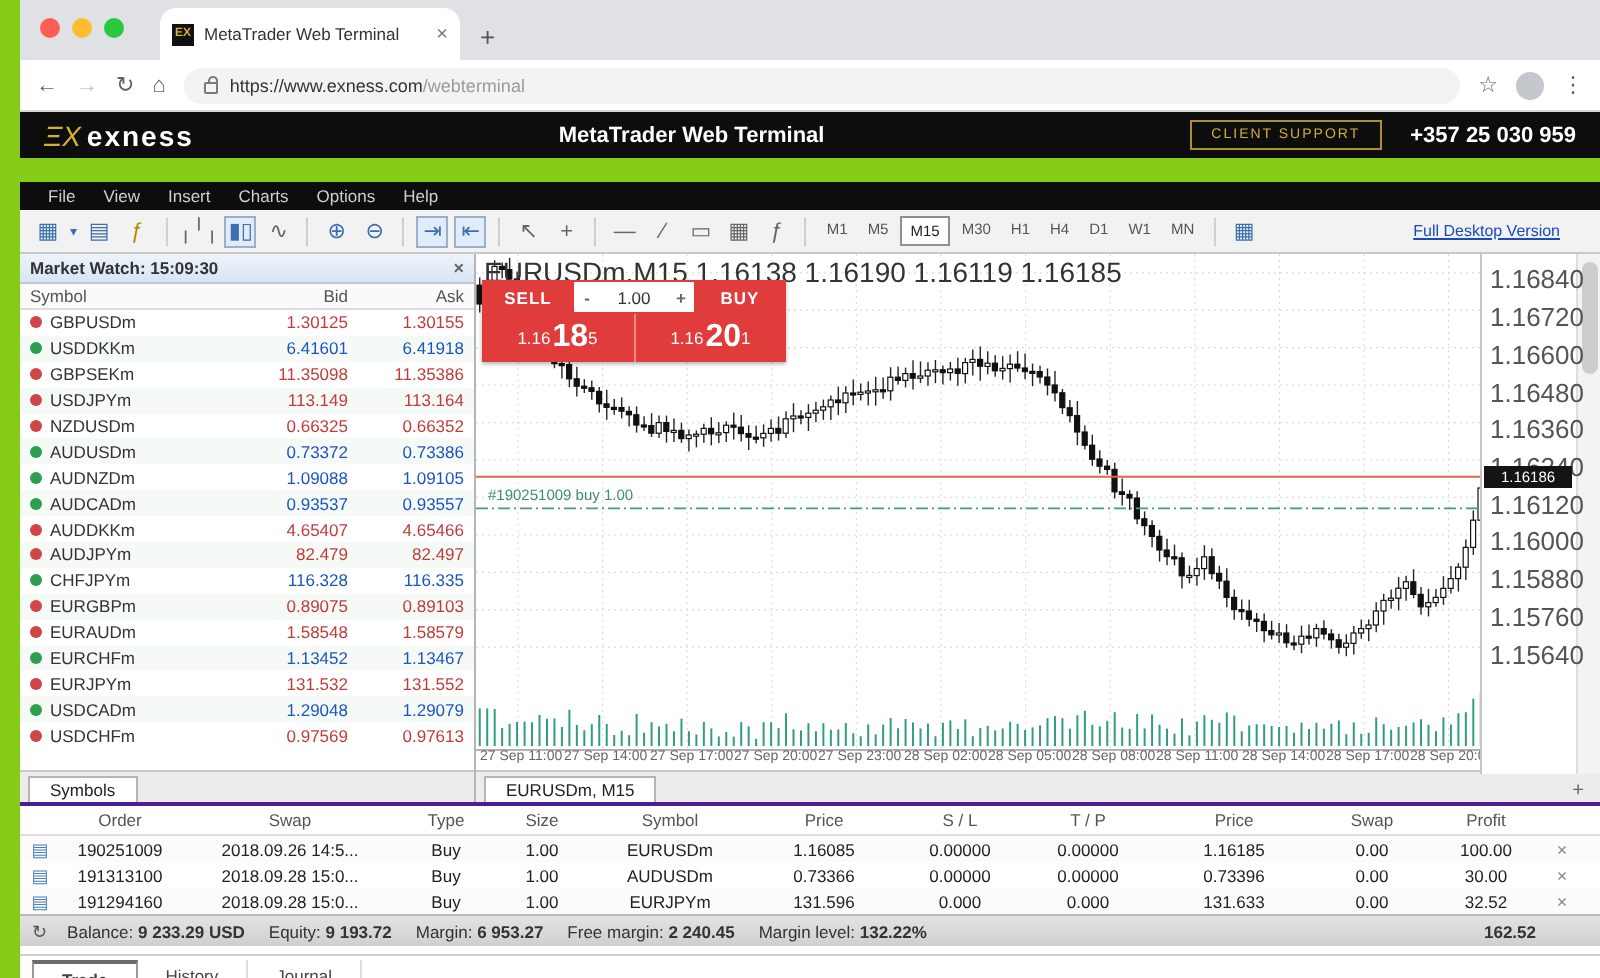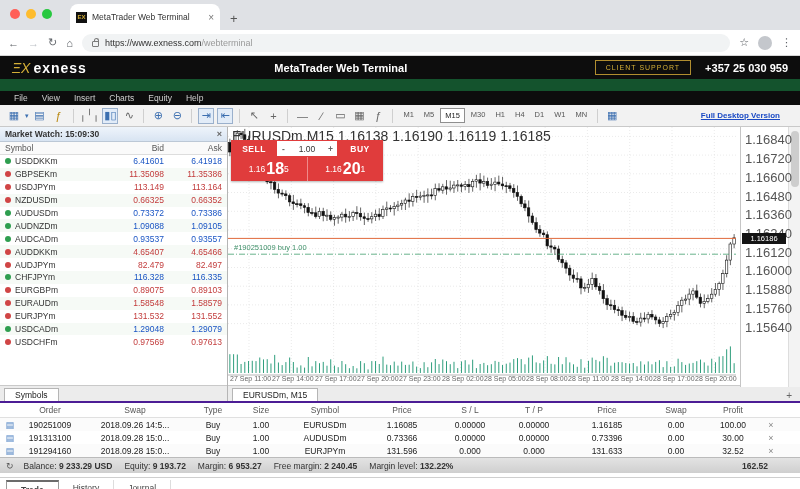--- a/index.html
+++ b/index.html
@@ -1,18 +1,18 @@
 <!DOCTYPE html>
 <html><head>
 <meta charset="utf-8">
 <style>
   * { margin:0; padding:0; box-sizing:border-box; }
   html,body { background:#b8b8b8; }
-  .screen { position:relative; width:800px; height:489px; background:#14532d; overflow:hidden;
-            font-family:"Liberation Sans", sans-serif; color:#222; }
+  .screen { position:relative; width:800px; height:489px; background:#84cc16; overflow:hidden;
+            font-family:"Liberation Sans", sans-serif; color:#222;padding-left:10px; }
 
   
   .tabstrip { height:30px; background:#dfe1e5; display:flex; align-items:flex-end; position:relative; }
   .traffic { position:absolute; left:10px; top:9px; display:flex; gap:6px; }
   .tl { width:10px; height:10px; border-radius:50%; }
   .tl.red{background:#ff5f57}.tl.yel{background:#febc2e}.tl.grn{background:#28c840}
   .btab { margin-left:70px; width:150px; height:26px; background:#fff; border-radius:8px 8px 0 0;
           display:flex; align-items:center; padding:0 6px; gap:5px; }
   .favicon { width:11px; height:11px; background:#111; color:#d4af37; font-size:6px; font-weight:bold;
              display:flex; align-items:center; justify-content:center; flex:none; }
@@ -49,21 +49,21 @@
   .toolbar { height:22px; background:#f2f2f2; border-bottom:1px solid #c9c9c9; display:flex;
              align-items:center; padding:0 6px; gap:3px; font-size:11px; color:#3c6fb0; }
   .tbico { min-width:16px; height:16px; display:flex; align-items:center; justify-content:center;
            font-size:11px; color:#3c6fb0; }
   .tbico.gray { color:#666; }
   .tbico.active { border:1px solid #9ab0cc; background:#e2ecf8; }
   .tbsep { width:1px; height:14px; background:#cfcfcf; margin:0 3px; }
   .tf-btn { font-size:7.5px; color:#555; padding:2px 4px; }
   .tf-btn.active { border:1px solid #8f8f8f; background:#fff; color:#222; }
   .caret { font-size:7px; color:#3c6fb0; }
-  .full-link { margin-left:auto; font-size:8px; font-weight:bold; color:#1a49c4;
+  .full-link { margin-left:auto; font-size:8px; font-weight:normal; color:#1a49c4;
                text-decoration:underline; padding-right:14px; }
 
   
   .main { display:flex; height:276px; border-bottom:2px solid #4c1d95; }
 
   .mwatch { width:228px; border-right:1px solid #b5b5b5; display:flex; flex-direction:column; background:#fff; }
   .mw-title { height:15px; background:linear-gradient(#eef4fb,#d8e4f2); border-bottom:1px solid #bcc8d6;
               display:flex; align-items:center; font-size:8.5px; font-weight:bold; color:#333; padding:0 5px; }
   .mw-close { margin-left:auto; color:#666; font-size:9px; }
   .mw-cols { height:13px; display:flex; font-size:8.5px; color:#555; border-bottom:1px solid #ddd;
@@ -183,21 +183,21 @@
     </div>
     <span class="apptitle">MetaTrader Web Terminal</span>
     <button class="support-btn">CLIENT SUPPORT</button>
     <span class="phone">+357 25 030 959</span>
   </div>
   <div class="menubar">
       <span class="menu-item">File</span>
       <span class="menu-item">View</span>
       <span class="menu-item">Insert</span>
       <span class="menu-item">Charts</span>
-      <span class="menu-item">Equity</span>
+      <span class="menu-item">Options</span>
       <span class="menu-item">Help</span>
     </div>
 
   <div class="toolbar">
     <span class="tbico">▦</span>
     <span class="caret">▾</span>
     <span class="tbico">▤</span>
     <span class="tbico" style="color:#b8860b">ƒ</span>
     <span class="tbsep"></span>
     <span class="tbico gray">╷╵╷</span>
@@ -242,20 +242,26 @@
         <span>Market Watch: 15:09:30</span>
         <span class="mw-close">×</span>
       </div>
       <div class="mw-cols">
         <span class="c-sym">Symbol</span>
         <span class="c-bid">Bid</span>
         <span class="c-ask">Ask</span>
       </div>
       <div class="mw-body" id="mw-body">
           <div class="mw-row">
+            <span class="dot down"></span>
+            <span class="mw-sym">GBPUSDm</span>
+            <span class="mw-bid val-down">1.30125</span>
+            <span class="mw-ask val-down">1.30155</span>
+          </div>
+          <div class="mw-row">
             <span class="dot up"></span>
             <span class="mw-sym">USDDKKm</span>
             <span class="mw-bid val-up">6.41601</span>
             <span class="mw-ask val-up">6.41918</span>
           </div>
           <div class="mw-row">
             <span class="dot down"></span>
             <span class="mw-sym">GBPSEKm</span>
             <span class="mw-bid val-down">11.35098</span>
             <span class="mw-ask val-down">11.35386</span>
@@ -312,20 +318,26 @@
             <span class="dot down"></span>
             <span class="mw-sym">EURGBPm</span>
             <span class="mw-bid val-down">0.89075</span>
             <span class="mw-ask val-down">0.89103</span>
           </div>
           <div class="mw-row">
             <span class="dot down"></span>
             <span class="mw-sym">EURAUDm</span>
             <span class="mw-bid val-down">1.58548</span>
             <span class="mw-ask val-down">1.58579</span>
+          </div>
+          <div class="mw-row">
+            <span class="dot up"></span>
+            <span class="mw-sym">EURCHFm</span>
+            <span class="mw-bid val-up">1.13452</span>
+            <span class="mw-ask val-up">1.13467</span>
           </div>
           <div class="mw-row">
             <span class="dot down"></span>
             <span class="mw-sym">EURJPYm</span>
             <span class="mw-bid val-down">131.532</span>
             <span class="mw-ask val-down">131.552</span>
           </div>
           <div class="mw-row">
             <span class="dot up"></span>
             <span class="mw-sym">USDCADm</span>

